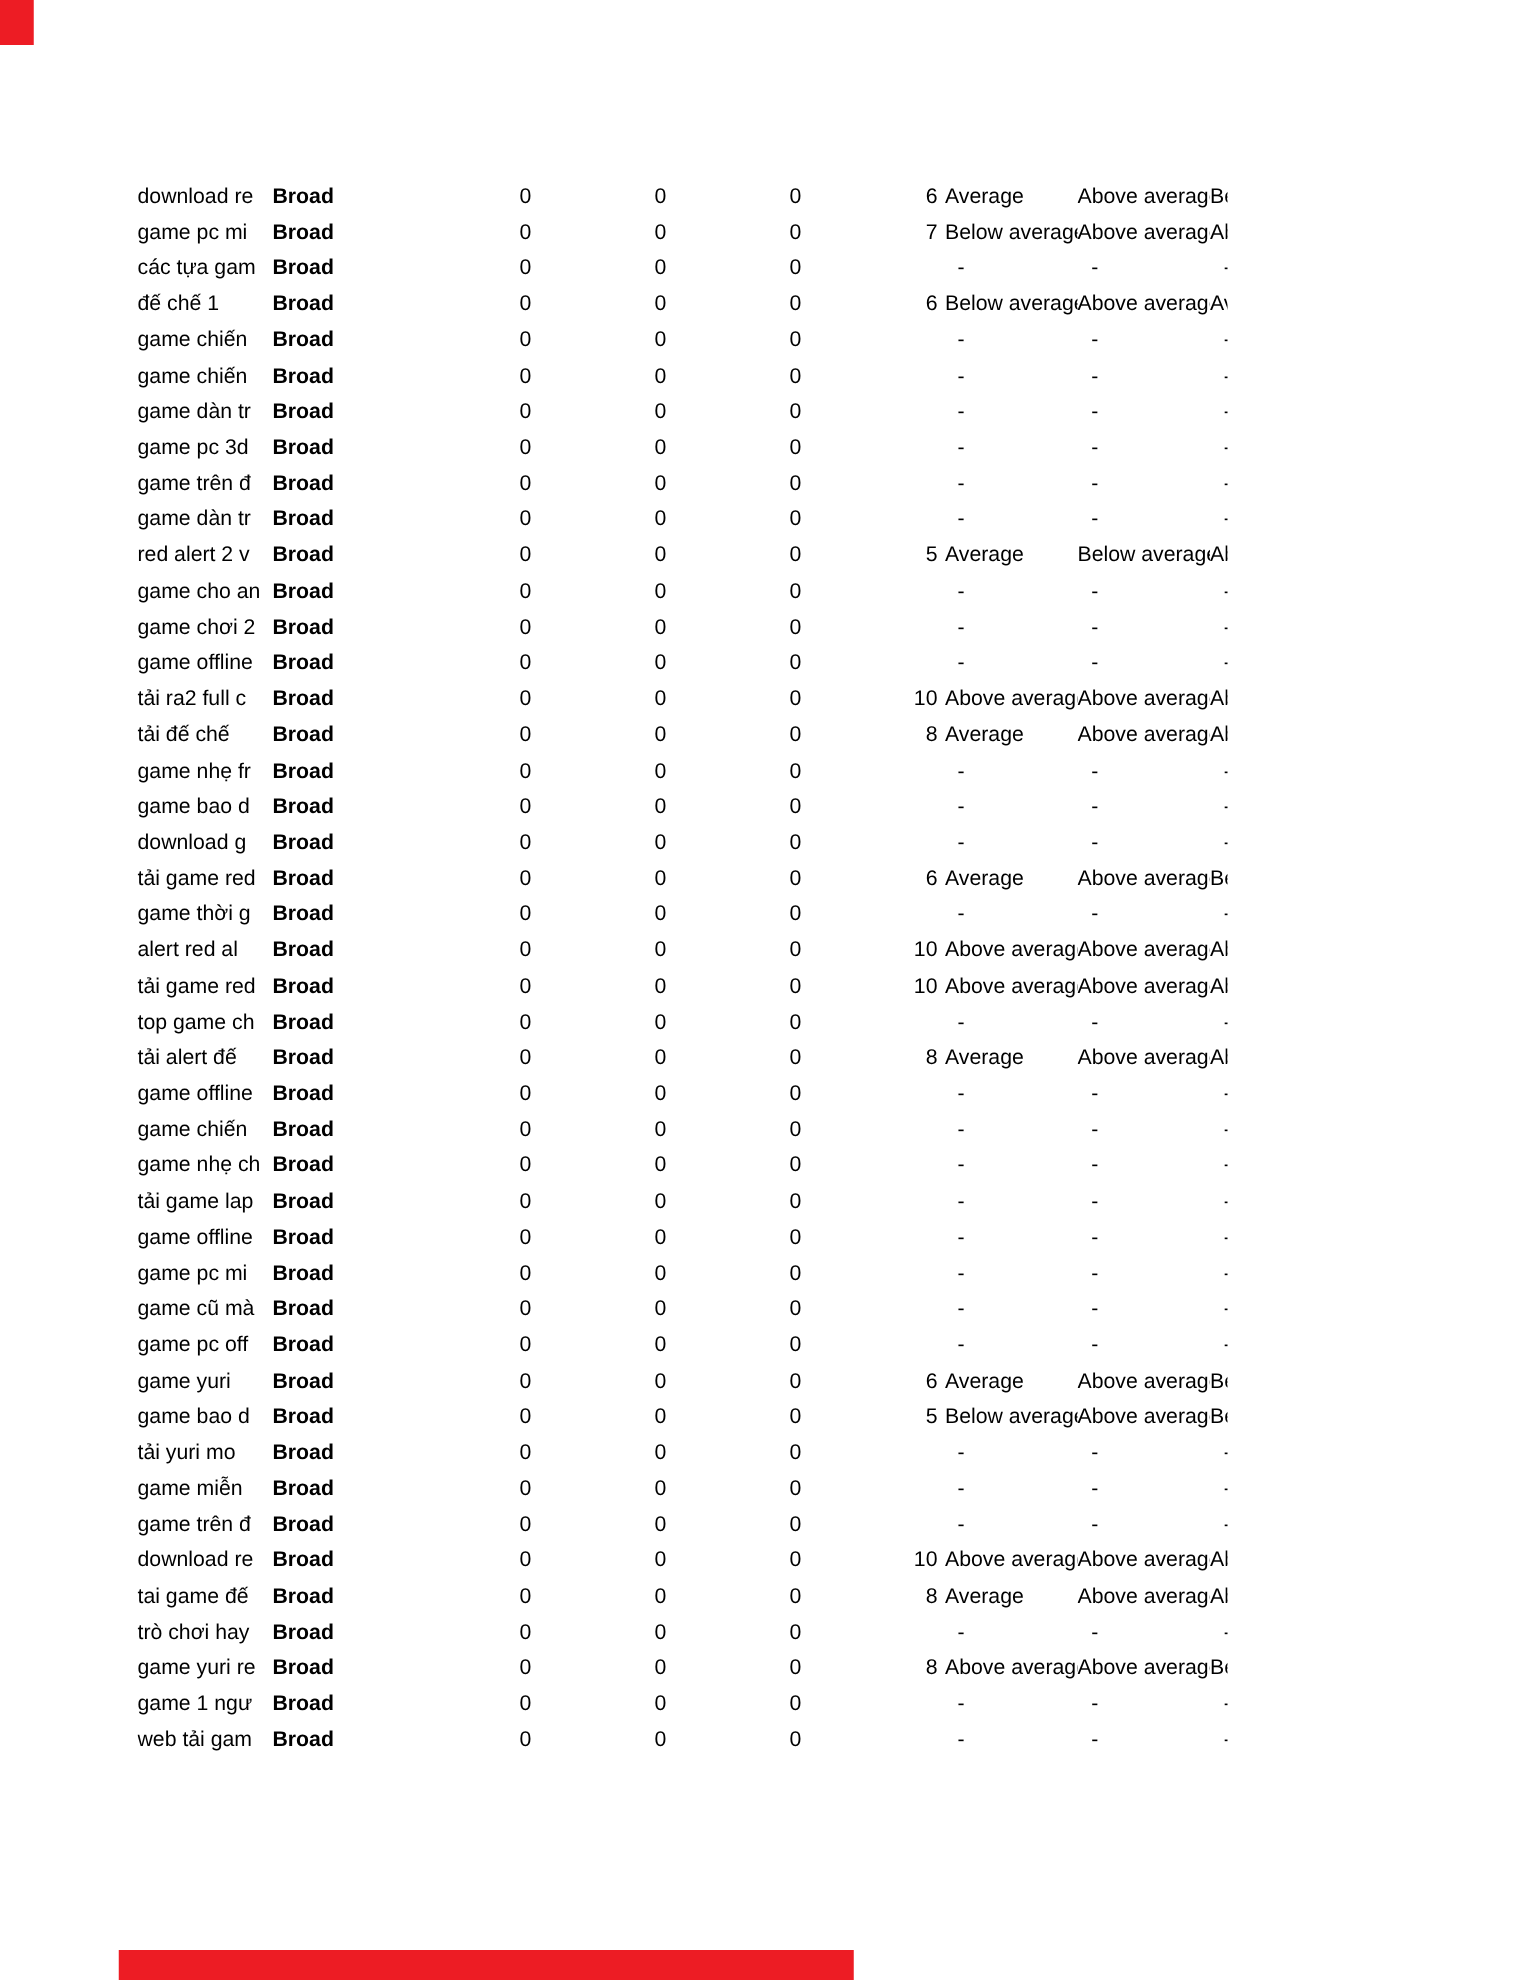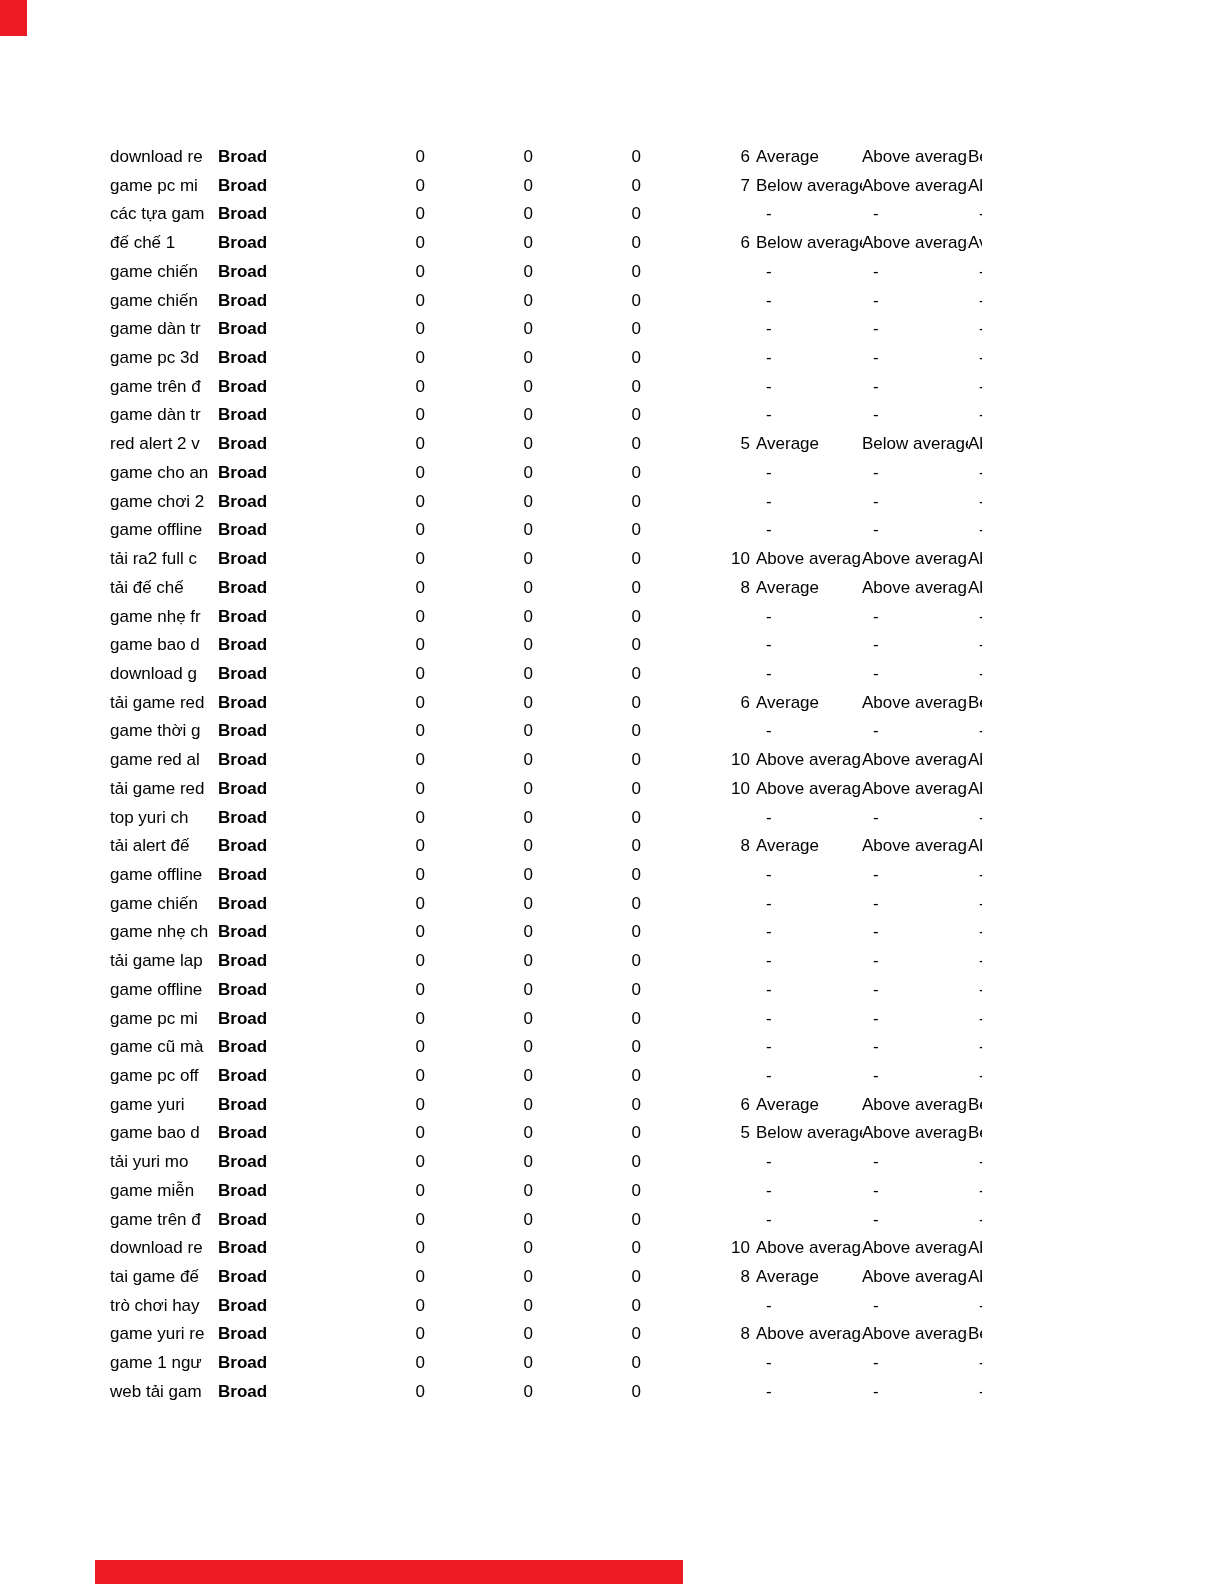--- a/index.html
+++ b/index.html
@@ -280,21 +280,21 @@
     <div class="cell c-n1">0</div>
     <div class="cell c-n2">0</div>
     <div class="cell c-n3">0</div>
     <div class="cell c-score"></div>
     <div class="cell c-r1 dash">-</div>
     <div class="cell c-r2 dash">-</div>
     <div class="cell c-r3 dash">-</div>
   </div>
 
   <div class="row">
-    <div class="cell c-kw">game red al</div>
+    <div class="cell c-kw">alert red al</div>
     <div class="cell c-match">Broad</div>
     <div class="cell c-n1">0</div>
     <div class="cell c-n2">0</div>
     <div class="cell c-n3">0</div>
     <div class="cell c-score">10</div>
     <div class="cell c-r1">Above average</div>
     <div class="cell c-r2">Above average</div>
     <div class="cell c-r3">Above average</div>
   </div>
 
@@ -304,21 +304,21 @@
     <div class="cell c-n1">0</div>
     <div class="cell c-n2">0</div>
     <div class="cell c-n3">0</div>
     <div class="cell c-score">10</div>
     <div class="cell c-r1">Above average</div>
     <div class="cell c-r2">Above average</div>
     <div class="cell c-r3">Above average</div>
   </div>
 
   <div class="row">
-    <div class="cell c-kw">top yuri ch</div>
+    <div class="cell c-kw">top game ch</div>
     <div class="cell c-match">Broad</div>
     <div class="cell c-n1">0</div>
     <div class="cell c-n2">0</div>
     <div class="cell c-n3">0</div>
     <div class="cell c-score"></div>
     <div class="cell c-r1 dash">-</div>
     <div class="cell c-r2 dash">-</div>
     <div class="cell c-r3 dash">-</div>
   </div>
 

